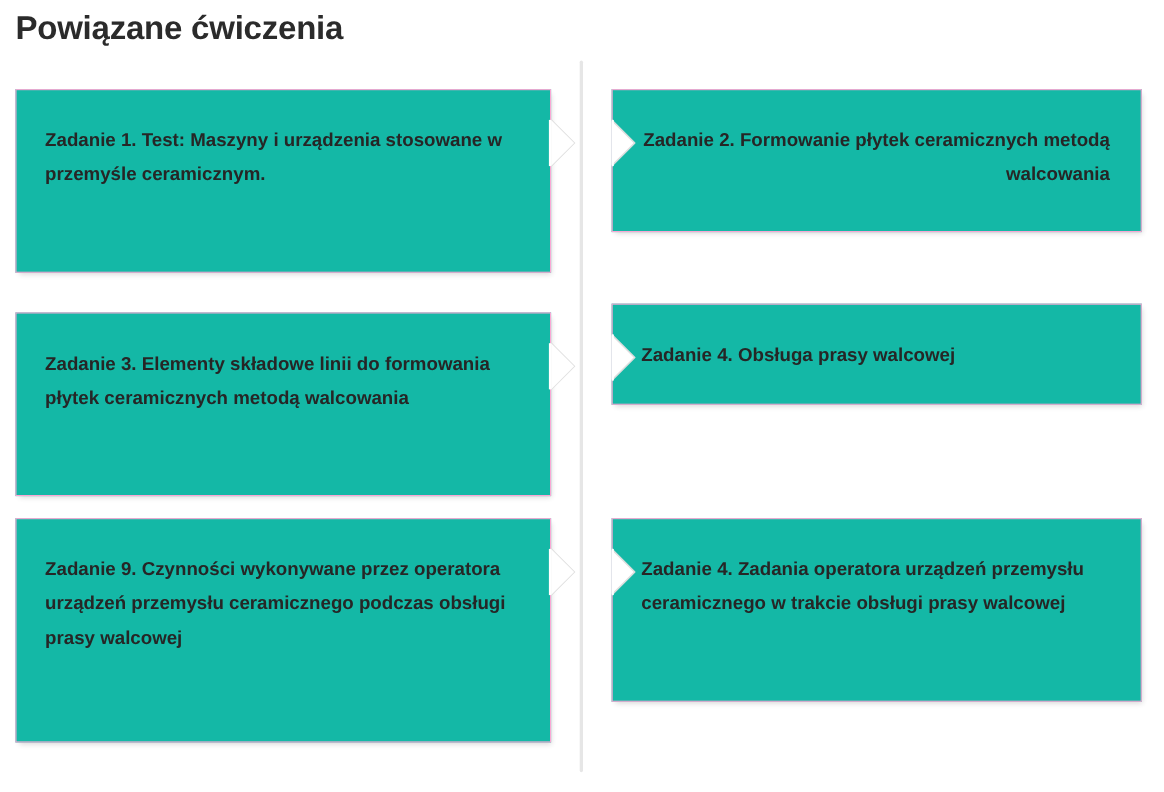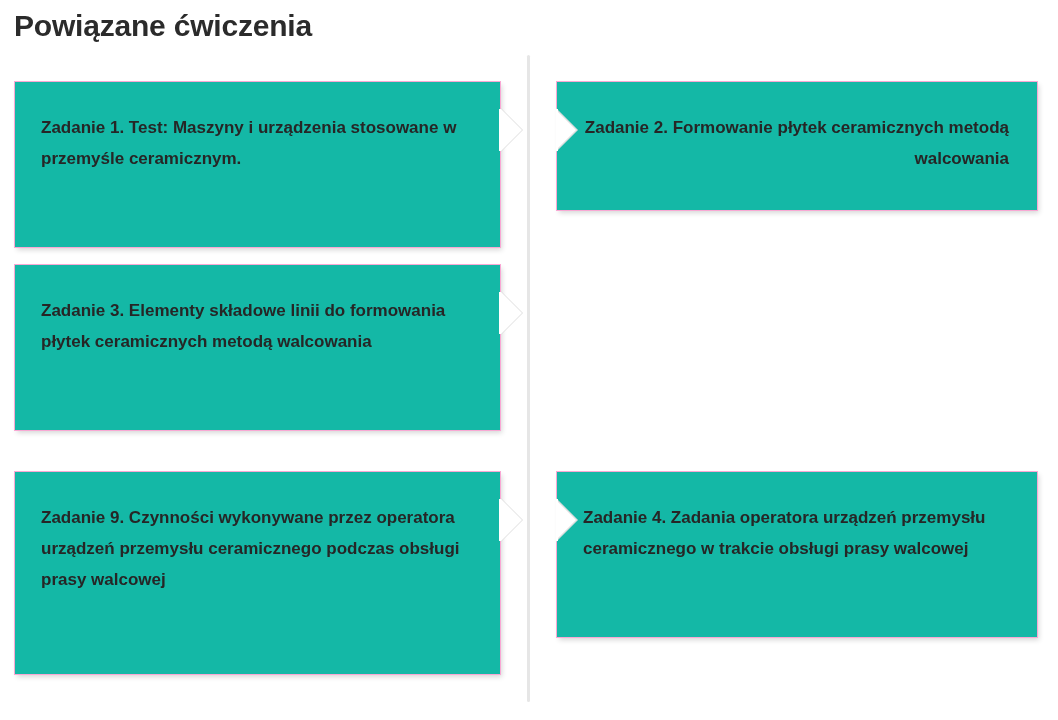--- a/index.html
+++ b/index.html
@@ -190,26 +190,33 @@
     </a>
 
     <a class="exercise-card card-right" style="top:81px; height:130px;text-align:right;">
       <span class="notch">
         <span class="notch-fill"></span>
         <span class="notch-mask"></span>
       </span>
       <span class="card-label">Zadanie 2. Formowanie płytek ceramicznych metodą walcowania</span>
     </a>
 
-    <a class="exercise-card card-left" style="top:264px; height:167px;justify-content:center;">
+    <a class="exercise-card card-left" style="top:284px; height:167px;justify-content:center;">
       <span class="card-label">Zadanie 3. Elementy składowe linii do formowania płytek ceramicznych metodą walcowania</span>
       <span class="arrow-mask"></span>
       <span class="arrow-head"></span>
     </a>
 
+    <a class="exercise-card card-right" style="top:276px; height:92px;">
+      <span class="notch">
+        <span class="notch-fill"></span>
+        <span class="notch-mask"></span>
+      </span>
+      <span class="card-label">Zadanie 4. Obsługa prasy walcowej</span>
+    </a>
 
     <a class="exercise-card card-left" style="top:471px; height:204px;">
       <span class="card-label">Zadanie 9. Czynności wykonywane przez operatora urządzeń przemysłu ceramicznego podczas obsługi prasy walcowej</span>
       <span class="arrow-mask"></span>
       <span class="arrow-head"></span>
     </a>
 
     <a class="exercise-card card-right" style="top:471px; height:167px;">
       <span class="notch">
         <span class="notch-fill"></span>

